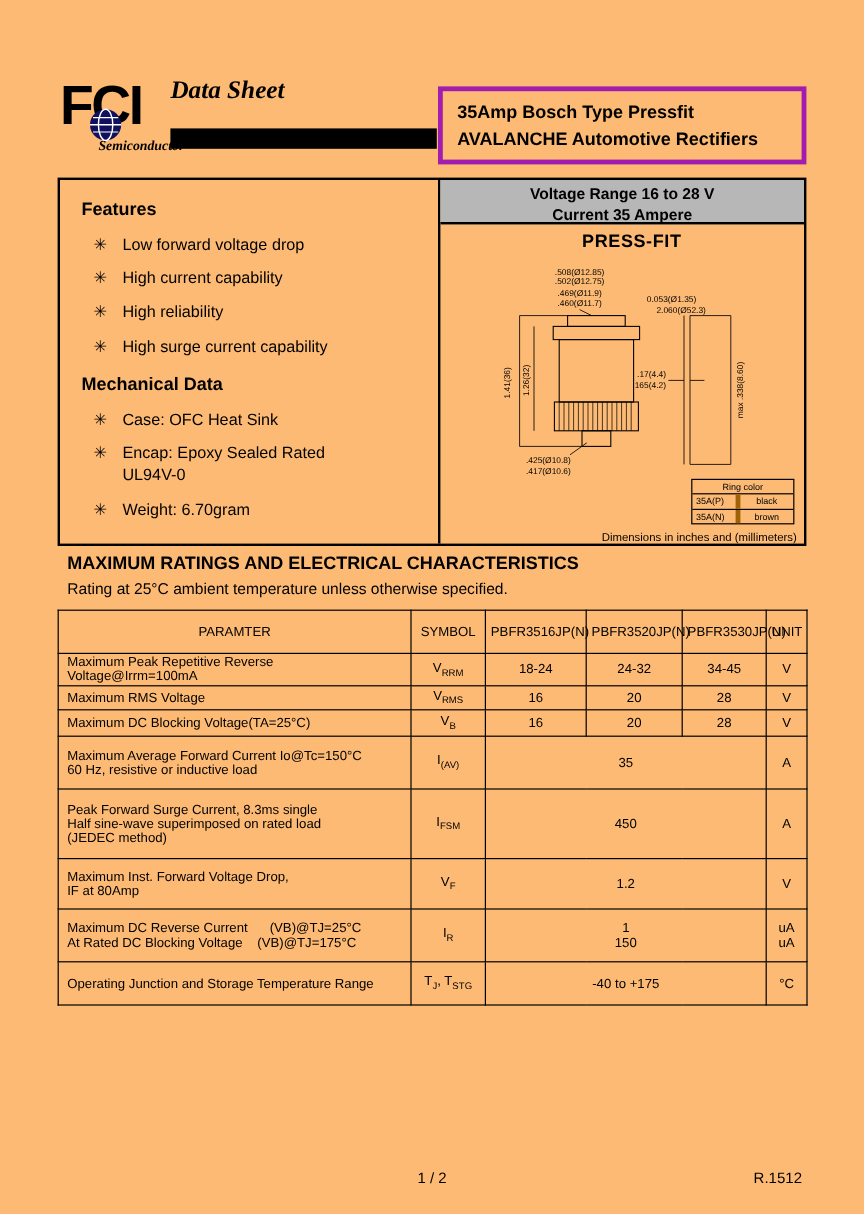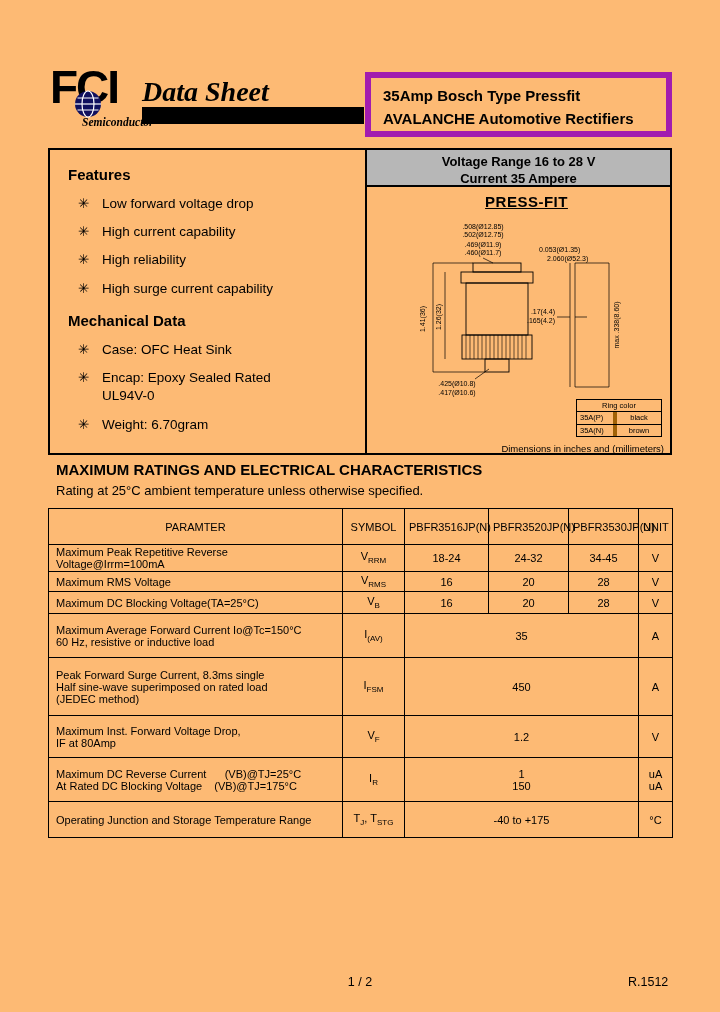--- a/index.html
+++ b/index.html
@@ -6,45 +6,45 @@
   .page { position:relative; width:720px; height:1012px; background:#fdba74;
           font-family:"Liberation Sans", sans-serif; color:#000; overflow:hidden; }
 
   
   .brand { position:absolute; left:50px; top:64px; width:120px; }
   .fci { font-size:46px; font-weight:900; letter-spacing:-2px; line-height:1;
          font-family:"Liberation Sans", sans-serif; }
   .globe { position:absolute; left:24px; top:26px; }
   .semi { font-family:"Liberation Serif", serif; font-style:italic; font-weight:bold;
           font-size:11.5px; margin-top:6px;margin-left:32px; }
-  .datasheet { position:absolute; left:142px; top:76px; font-family:"Liberation Serif", serif;
-               font-style:italic; font-weight:bold; font-size:28px; }
+  .datasheet { position:absolute; left:142px; top:63px; font-family:"Liberation Serif", serif;
+               font-style:italic; font-weight:bold; font-size:21px; }
   .black-bar { position:absolute; left:142px; top:107px; width:222px; height:17px; background:#000; }
   .title-box { position:absolute; left:365px; top:72px; width:307px; height:65px;
-               border:6px solid #a21caf; box-sizing:border-box; padding:7px 0 0 12px;
+               border:4px solid #a21caf; box-sizing:border-box; padding:7px 0 0 12px;
                font-weight:bold; font-size:15px; line-height:1.5; }
 
   
   .main-box { position:absolute; left:48px; top:148px; width:624px; height:307px;
               border:2px solid #000; box-sizing:border-box; }
   .features { position:absolute; left:18px; top:12px; width:290px; }
   .feat-h { font-weight:bold; font-size:15px; margin:4px 0 12px 0; }
   .feat-item { display:flex; font-size:13.5px; margin:0 0 10px 10px; line-height:1.35; }
   .star { width:24px; flex:0 0 24px; }
   .pre { white-space:pre-line; }
   .mech-h { font-weight:bold; font-size:15px; margin:14px 0 12px 0; }
 
   .right-panel { position:absolute; left:315px; top:0; width:305px; height:303px;
                  border-left:2px solid #000; box-sizing:border-box; }
   .banner { height:37px; background:#b7b7b7; border-bottom:2px solid #000;
             text-align:center; font-weight:bold; font-size:13px; line-height:1.3;
             padding-top:4px; box-sizing:border-box; }
   .draw-area { position:relative; height:264px; }
   .press-fit { text-align:center; font-weight:bold; font-size:15px;
-               text-decoration:underline; margin:6px 0 0 16px; letter-spacing:0.5px; }
+               margin:6px 0 0 16px; letter-spacing:0.5px; }
   svg.draw { position:absolute; left:0; top:26px; }
   svg.draw text { font-family:"Liberation Sans", sans-serif; font-size:7px; fill:#000; }
 
   .ring-table { position:absolute; right:8px; top:206px; width:84px; border:1px solid #000;
                 font-size:7.5px; line-height:1.25; background:transparent; }
   .ring-title { text-align:center; border-bottom:1px solid #000; padding:1px 0; }
   .ring-row { display:flex; }
   .ring-row + .ring-row { border-top:1px solid #000; }
   .ring-part { width:40px; border-right:4px solid #a16207; padding:1px 3px; box-sizing:border-box; }
   .ring-col { flex:1; padding:1px 3px; text-align:center; }

